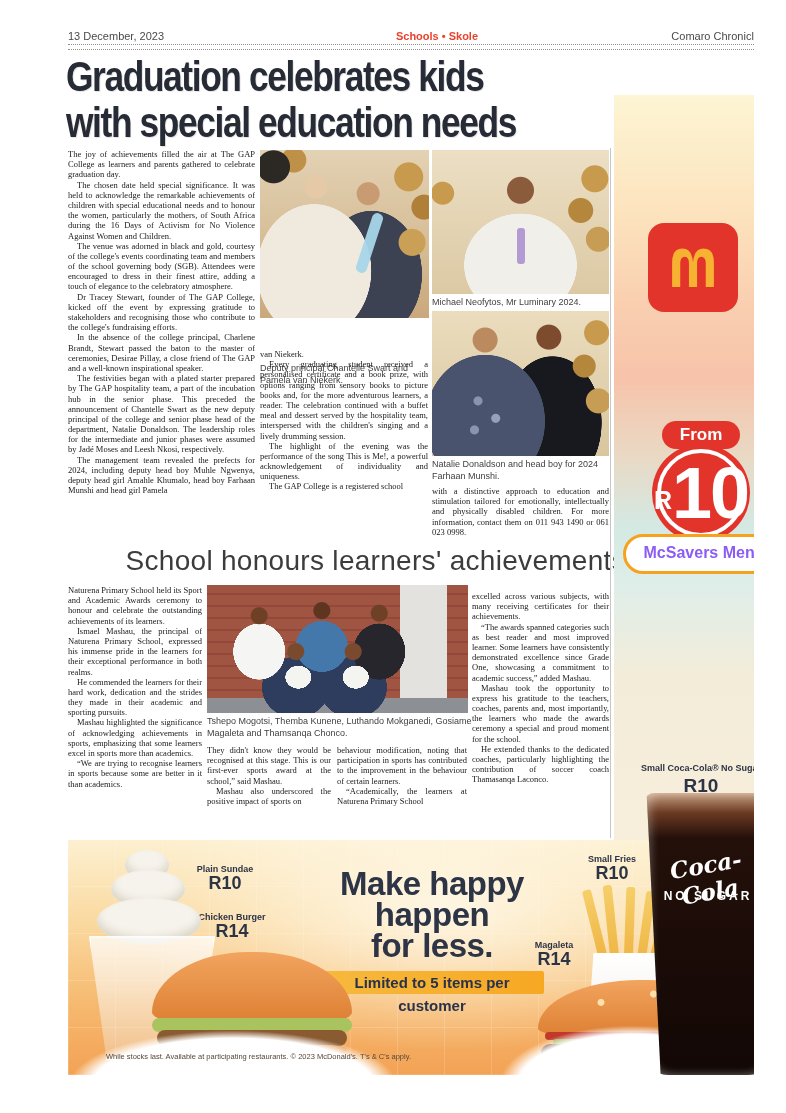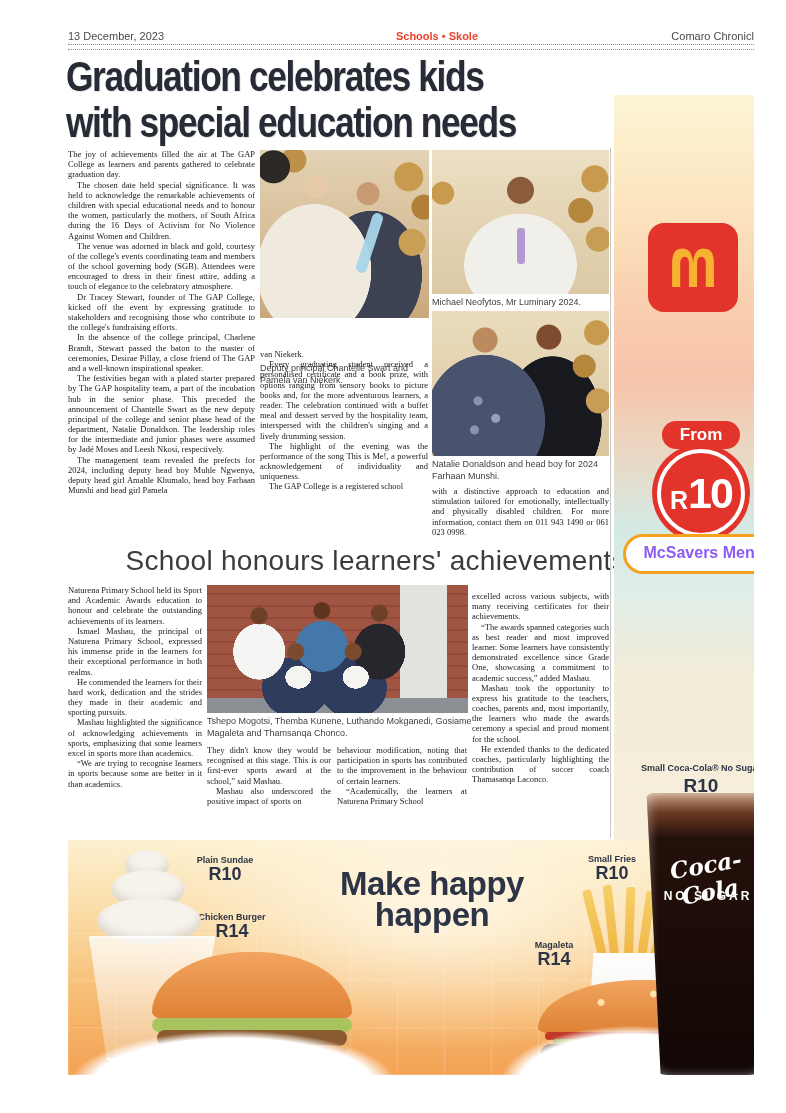--- a/index.html
+++ b/index.html
@@ -79,21 +79,21 @@
     repeating-linear-gradient(0deg,#a05543 0 10px,#93483a 10px 12px);}
   
   .sidebar{background:linear-gradient(180deg,#fdf5d4 0%,#fce3bd 16%,#f9cfb0 28%,#f7c3aa 38%,
             #ead8c3 48%,#d4e9e3 58%,#dfeee9 66%,#f3ecd9 78%,#f7efdc 100%);}
   .mlogo{background:#e3342b;border-radius:16px;display:flex;align-items:center;justify-content:center;}
   .pill-from{background:#e3342b;border-radius:15px;color:#fff;font-weight:bold;font-size:17px;
              text-align:center;line-height:28px;}
   .price-circle{background:#e3342b;border-radius:50%;display:flex;align-items:center;justify-content:center;}
   .price-ring{position:absolute;inset:5px;border:4px solid #fff;border-radius:50%;}
   .price-r{color:#fff;font-weight:bold;font-size:25px;margin-top:14px;}
-  .price-v{color:#fff;font-weight:bold;font-size:43px;letter-spacing:-2px;}
+  .price-v{color:#fff;font-weight:bold;font-size:72px;letter-spacing:-2px;}
   .pill-menu{background:#fff;border:3px solid #f6a21e;border-radius:22px;color:#8b5cf6;
              font-weight:bold;font-size:16px;text-align:center;line-height:32px;}
   .coke-item{font-size:9px;font-weight:bold;color:#2d3446;text-align:center;}
   .coke-price{font-size:19px;font-weight:bold;color:#2d3446;text-align:center;}
   
   .bottomad{background:
       radial-gradient(ellipse at 52% 30%, rgba(255,251,238,0.85), transparent 60%),
       repeating-linear-gradient(90deg, rgba(255,255,255,0.16) 0 1px, transparent 1px 47px),
       repeating-linear-gradient(0deg, rgba(255,255,255,0.16) 0 1px, transparent 1px 47px),
       linear-gradient(180deg,#fdf0d0 0%,#fad9a0 35%,#f6b96f 70%,#f3a255 100%);}
@@ -172,21 +172,21 @@
   </div>
   <div class="abs cap" style="left:400px;top:297px;width:177px;">Michael Neofytos, Mr Luminary 2024.</div>
   <div class="abs photo photo3" style="left:400px;top:311px;width:177px;height:145px;"></div>
   <div class="abs cap" style="left:400px;top:459px;width:177px;">Natalie Donaldson and head boy for 2024 Farhaan Munshi.</div>
   <div class="abs news" style="left:400px;top:486px;width:177px;height:58px;">
       <p>with a distinctive approach to education and stimulation tailored for emotionally, intellectually and physically disabled children. For more information, contact them on 011 943 1490 or 061 023 0998.</p>
     </div>
 
   <div class="abs h2line" style="left:34px;top:545px;width:560px;">School honours learners' achievements</div>
   <div class="abs news" style="left:36px;top:585px;width:134px;height:250px;">
-      <p>Naturena Primary School held its Sport and Academic Awards education to honour and celebrate the outstanding achievements of its learners.</p>
+      <p>Naturena Primary School held its Sport and Academic Awards ceremony to honour and celebrate the outstanding achievements of its learners.</p>
       <p>Ismael Mashau, the principal of Naturena Primary School, expressed his immense pride in the learners for their exceptional performance in both realms.</p>
       <p>He commended the learners for their hard work, dedication and the strides they made in their academic and sporting pursuits.</p>
       <p>Mashau highlighted the significance of acknowledging achievements in sports, emphasizing that some learners excel in sports more than academics.</p>
       <p>“We are trying to recognise learners in sports because some are better in it than academics.</p>
     </div>
   <div class="abs photo photoGroup" style="left:175px;top:585px;width:261px;height:128px;"></div>
   <div class="abs news" style="left:175px;top:745px;width:124px;height:90px;">
       <p>They didn't know they would be recognised at this stage. This is our first-ever sports award at the school,” said Mashau.</p>
       <p>Mashau also underscored the positive impact of sports on</p>
     </div>
@@ -218,41 +218,43 @@
       <span class="price-r">R</span>
       <span class="price-v">10</span>
     </div>
     <div class="abs pill-menu" style="left:9px;top:439px;width:156px;height:34px;">McSavers Menu</div>
     <div class="abs coke-item" style="left:0;top:668px;width:174px;">Small Coca-Cola® No Sugar</div>
     <div class="abs coke-price" style="left:0;top:680px;width:174px;">R10</div>
   </div>
 
   <div class="abs bottomad" style="left:36px;top:840px;width:720px;height:235px;">
 
-    <div class="abs item" style="left:97px;top:15px;width:120px;">
+    <div class="abs item" style="left:97px;top:24px;width:120px;">
       <span class="nm">Plain Sundae</span>
       <span class="pr">R10</span>
     </div>
     <div class="abs item" style="left:104px;top:72px;width:120px;">
       <span class="nm">Chicken Burger</span>
       <span class="pr">R14</span>
     </div>
     <div class="abs item" style="left:484px;top:14px;width:120px;">
       <span class="nm">Small Fries</span>
       <span class="pr">R10</span>
     </div>
     <div class="abs item" style="left:426px;top:100px;width:120px;">
       <span class="nm">Magaleta</span>
       <span class="pr">R14</span>
     </div>
 
     <div class="abs ad-h" style="left:252px;top:28px;width:224px;text-align:center;">
       <span class="l">Make happy</span>
       <span class="l">happen</span>
-    </div>
+      <span class="l">for less.</span>
+    </div>
+    <div class="abs banner" style="left:252px;top:131px;width:224px;height:23px;">Limited to 5 items per customer</div>
 
     <div class="abs" style="left:5px;top:10px;width:160px;height:215px;">
       <div class="abs swirl" style="left:52px;top:0;width:44px;height:30px;"></div>
       <div class="abs swirl" style="left:38px;top:20px;width:74px;height:38px;"></div>
       <div class="abs swirl" style="left:24px;top:48px;width:104px;height:46px;"></div>
       <div class="abs cup" style="left:16px;top:86px;width:122px;height:120px;"></div>
     </div>
 
     <div class="abs" style="left:78px;top:112px;width:212px;height:123px;">
       <div class="abs bun-top" style="left:6px;top:0;width:200px;height:70px;"></div>
@@ -283,20 +285,21 @@
         linear-gradient(180deg,#f2a45e,#dd8034);"></div>
       <div class="abs ketchup" style="left:12px;top:52px;width:196px;height:8px;"></div>
       <div class="abs pickles" style="left:20px;top:59px;width:180px;height:6px;"></div>
       <div class="abs patty-dark" style="left:8px;top:64px;width:204px;height:18px;"></div>
       <div class="abs bun-bot" style="left:12px;top:80px;width:196px;height:15px;"></div>
     </div>
 
     <div class="abs paper" style="left:0;top:190px;width:330px;height:45px;"></div>
     <div class="abs paper" style="left:430px;top:185px;width:270px;height:50px;"></div>
 
+    <div class="abs fineprint" style="left:38px;top:212px;width:600px;">While stocks last. Available at participating restaurants. © 2023 McDonald's. T's &amp; C's apply.</div>
   </div>
 
   <div class="abs coke" style="left:612px;top:793px;width:128px;height:282px;">
     <div class="coke-script">Coca-Cola</div>
     <div class="coke-ns">NO SUGAR</div>
   </div>
   <div class="abs vertcode" style="left:744px;top:985px;height:90px;">115830/JHB 914530 R-HP</div>
 
 </div>
 

